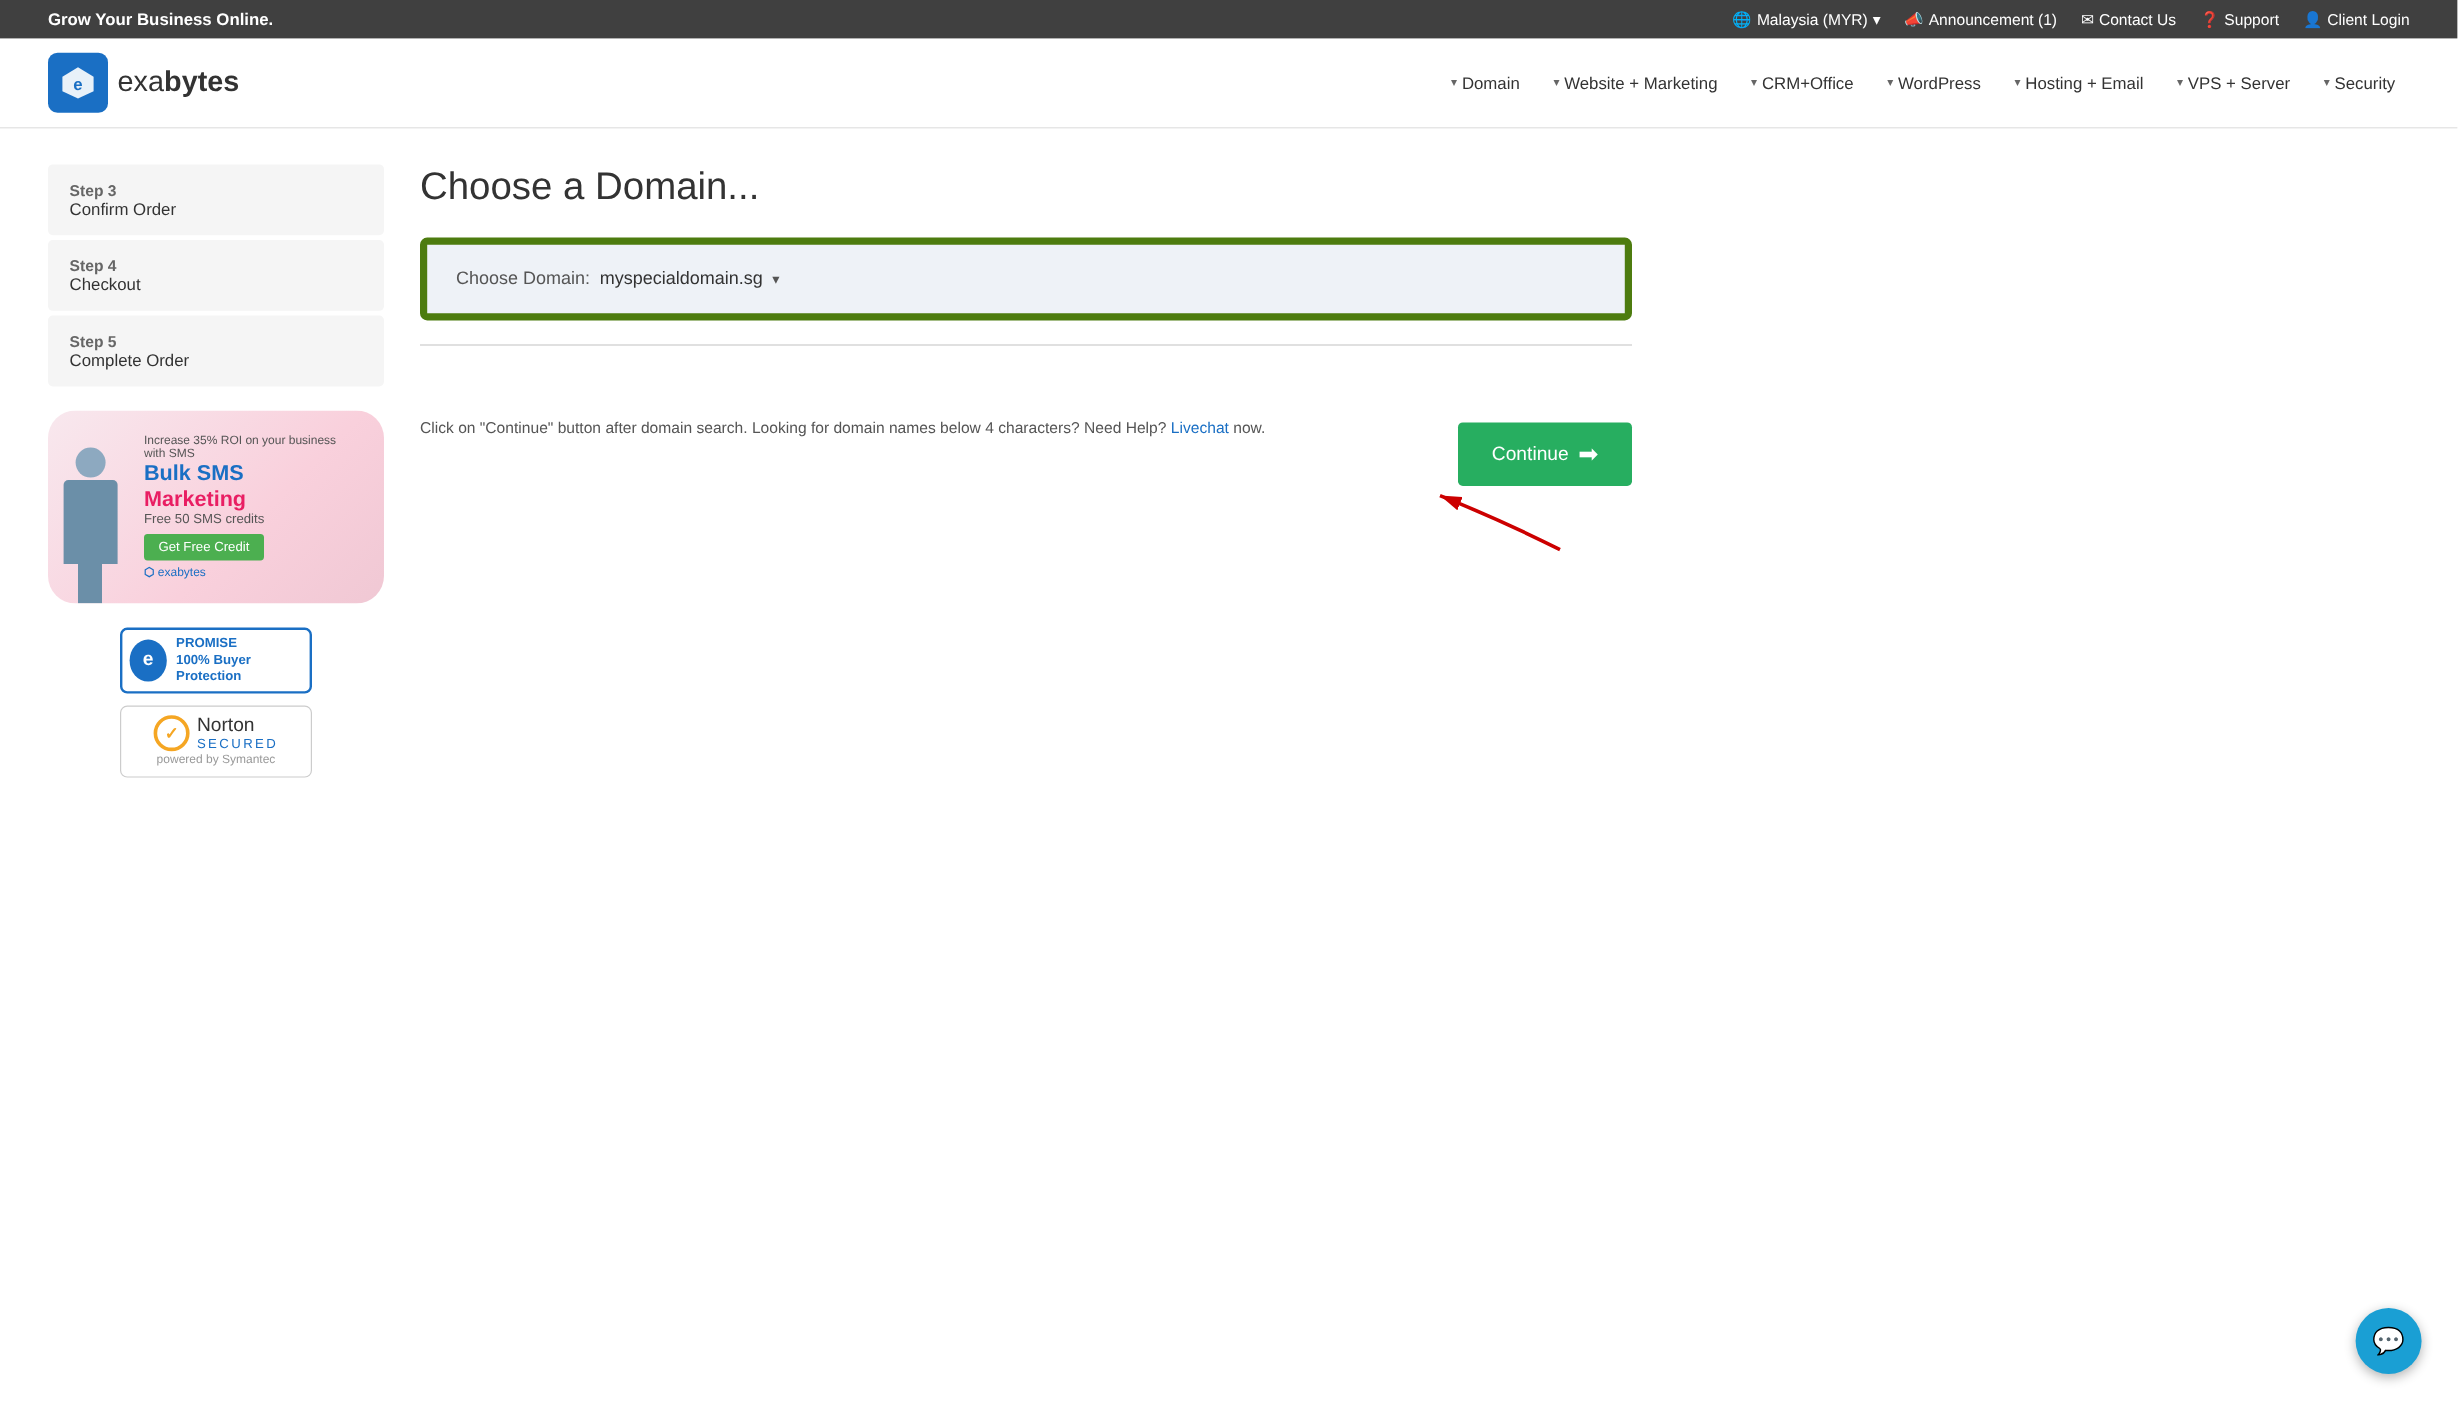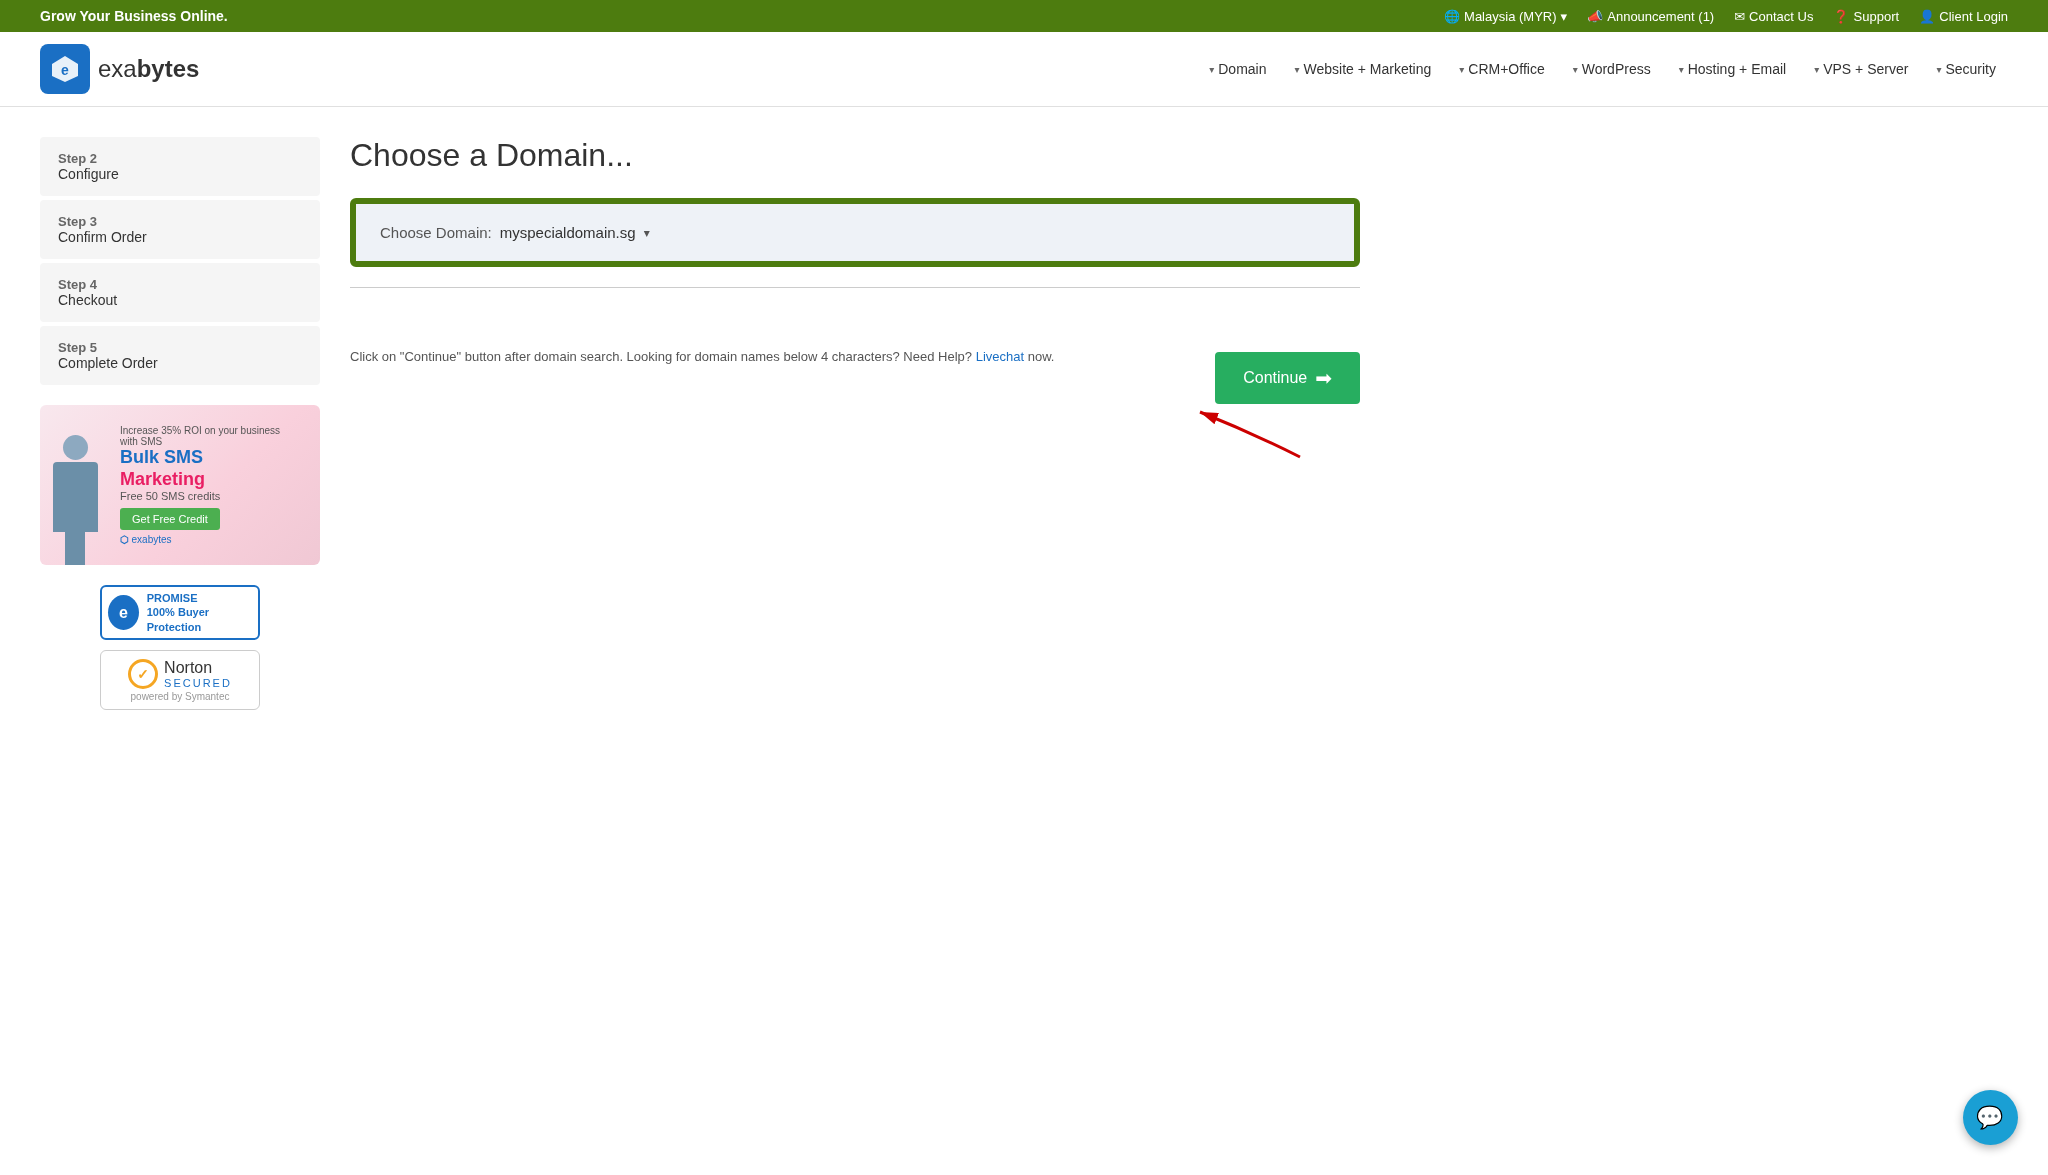--- a/index.html
+++ b/index.html
@@ -1,20 +1,20 @@
 <!DOCTYPE html>
 <html><head>
   <meta charset="utf-8">
   <style>
     * { box-sizing: border-box; margin: 0; padding: 0; }
     body { font-family: Arial, sans-serif; background: #fff; color: #333; }
 
     
     .top-bar {
-      background: #4d7c0f;
+      background: #404040;
       color: #fff;
       font-size: 13px;
       padding: 8px 40px;
       display: flex;
       justify-content: space-between;
       align-items: center;
       gap: 31px;
     }
     .top-bar-left { font-weight: bold; font-size: 14px; }
     .top-bar-right { display: flex; gap: 20px; align-items: center; }
@@ -83,21 +83,21 @@
       border-radius: 6px;
       overflow: hidden;
       width: 100%;
     }
     .ad-box {
       background: linear-gradient(135deg, #fce4ec 0%, #f8bbd0 100%);
       padding: 20px;
       text-align: center;
       position: relative;
       min-height: 140px;
-      display: flex; flex-direction: column; justify-content: center; align-items: flex-start;
+      display: flex; flex-direction: column; justify-content: center; align-items: flex-start; border-radius: 23px;
     }
     .ad-text-area { margin-left: 60px; text-align: left; }
     .ad-increase { font-size: 10px; color: #555; }
     .ad-bulk { font-size: 18px; font-weight: bold; color: #1a6fc4; line-height: 1.2; }
     .ad-marketing { font-size: 18px; font-weight: bold; color: #e91e63; }
     .ad-free { font-size: 11px; color: #555; }
     .ad-btn {
       background: #4caf50; color: #fff; border: none; padding: 5px 12px;
       border-radius: 3px; font-size: 11px; cursor: pointer; margin-top: 6px;
     }
@@ -282,24 +282,20 @@
       <span>Security</span>
     </div>
   </div>
 </div>
 
 <div class="main-container">
 
   <div class="sidebar">
 
 
-    <div class="step-item inactive">
-      <div class="step-label">Step 2</div>
-      <div class="step-name">Configure</div>
-    </div>
 
     <div class="step-item inactive">
       <div class="step-label">Step 3</div>
       <div class="step-name">Confirm Order</div>
     </div>
 
     <div class="step-item inactive">
       <div class="step-label">Step 4</div>
       <div class="step-name">Checkout</div>
     </div>

